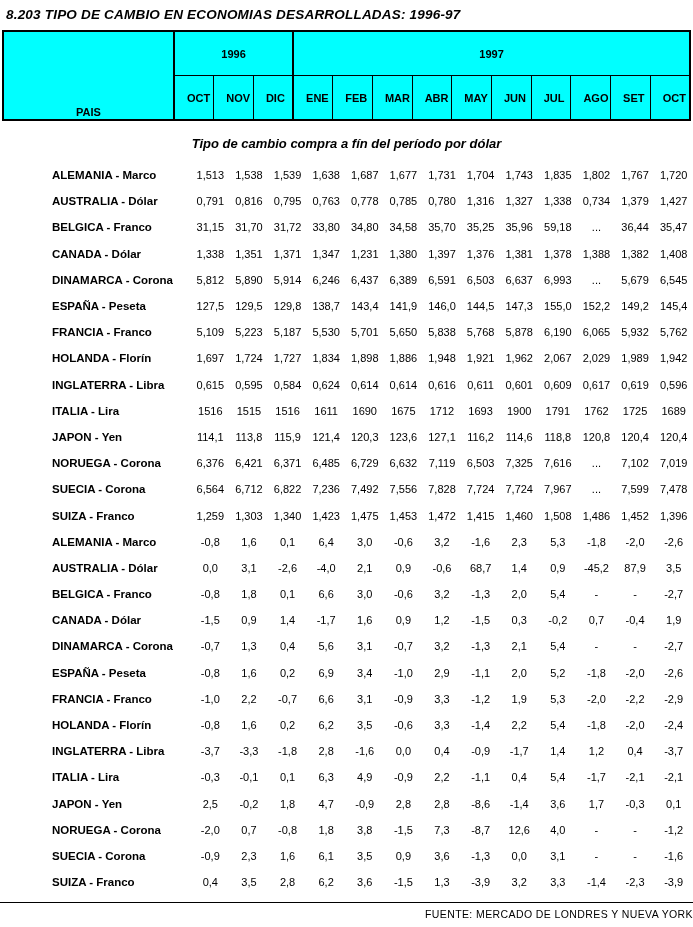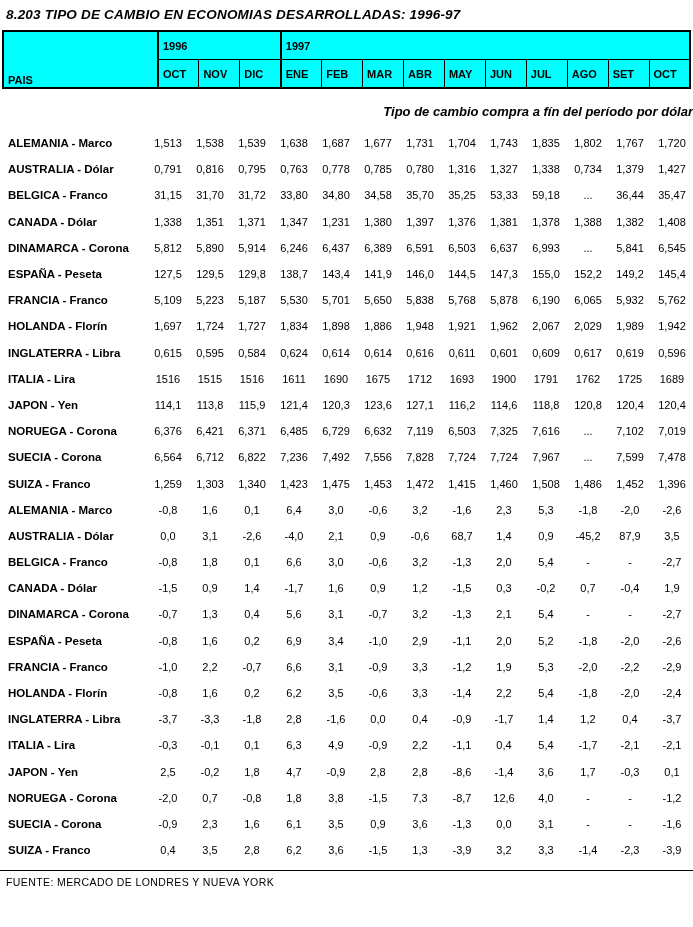--- a/index.html
+++ b/index.html
@@ -12,41 +12,41 @@
     font-size:13.5px; font-weight:bold; font-style:italic;
     padding:7px 0 0 6px; letter-spacing:0.2px; white-space:nowrap;
   }
   table.hdr {
     border-collapse:collapse; table-layout:fixed;
     width:689px; margin:8px 2px 0 2px;
     background:#00FFFF; border:2.5px solid #000;
   }
   table.hdr th {
     border:1.5px solid #000; font-size:11px; font-weight:bold;
-    padding:4px; height:19px; text-align:left; overflow:hidden;
+    padding:12px; height:19px; text-align:center; overflow:hidden;
   }
   table.hdr th.pais {
     width:145px; vertical-align:bottom; padding-bottom:1px;
     border-right:2px solid #000;
   }
   table.hdr th.grp { border-left:2.5px solid #000; }
   .section-title {
-    text-align:right; font-weight:bold; font-style:italic;
+    text-align:center; font-weight:bold; font-style:italic;
     font-size:13px; margin:15px 0 11px 0;
   }
   .row {
     display:grid; grid-template-columns:147px repeat(13, 1fr);
-    height:26.2px; align-items:center;
+    height:26.2px; align-items:center;padding-left:44px;
   }
   .country {
     font-weight:bold; font-size:11.5px; padding-left:8px; white-space:nowrap;
   }
   .val { text-align:center; font-size:11px; white-space:nowrap; }
   .src-line { border-top:1.5px solid #000; margin-top:7px; }
-  .src { font-size:10.5px; padding:5px 0 0 6px; letter-spacing:0.4px; }
+  .src { font-size:10.5px; padding:5px 0 0 6px; letter-spacing:0.4px;text-align:right; }
 </style>
 </head>
 <body>
 
 <div class="page">
 
   <div class="title">8.203  TIPO DE CAMBIO EN  ECONOMIAS DESARROLLADAS: 1996-97</div>
 
   <table class="hdr">
     <tbody>
@@ -110,21 +110,21 @@
       <div class="row">
         <div class="country">BELGICA - Franco</div>
         <div class="val">31,15</div>
         <div class="val">31,70</div>
         <div class="val">31,72</div>
         <div class="val">33,80</div>
         <div class="val">34,80</div>
         <div class="val">34,58</div>
         <div class="val">35,70</div>
         <div class="val">35,25</div>
-        <div class="val">53,33</div>
+        <div class="val">35,96</div>
         <div class="val">59,18</div>
         <div class="val">...</div>
         <div class="val">36,44</div>
         <div class="val">35,47</div>
       </div>
       <div class="row">
         <div class="country">CANADA - Dólar</div>
         <div class="val">1,338</div>
         <div class="val">1,351</div>
         <div class="val">1,371</div>
@@ -145,21 +145,21 @@
         <div class="val">5,890</div>
         <div class="val">5,914</div>
         <div class="val">6,246</div>
         <div class="val">6,437</div>
         <div class="val">6,389</div>
         <div class="val">6,591</div>
         <div class="val">6,503</div>
         <div class="val">6,637</div>
         <div class="val">6,993</div>
         <div class="val">...</div>
-        <div class="val">5,841</div>
+        <div class="val">5,679</div>
         <div class="val">6,545</div>
       </div>
       <div class="row">
         <div class="country">ESPAÑA - Peseta</div>
         <div class="val">127,5</div>
         <div class="val">129,5</div>
         <div class="val">129,8</div>
         <div class="val">138,7</div>
         <div class="val">143,4</div>
         <div class="val">141,9</div>

